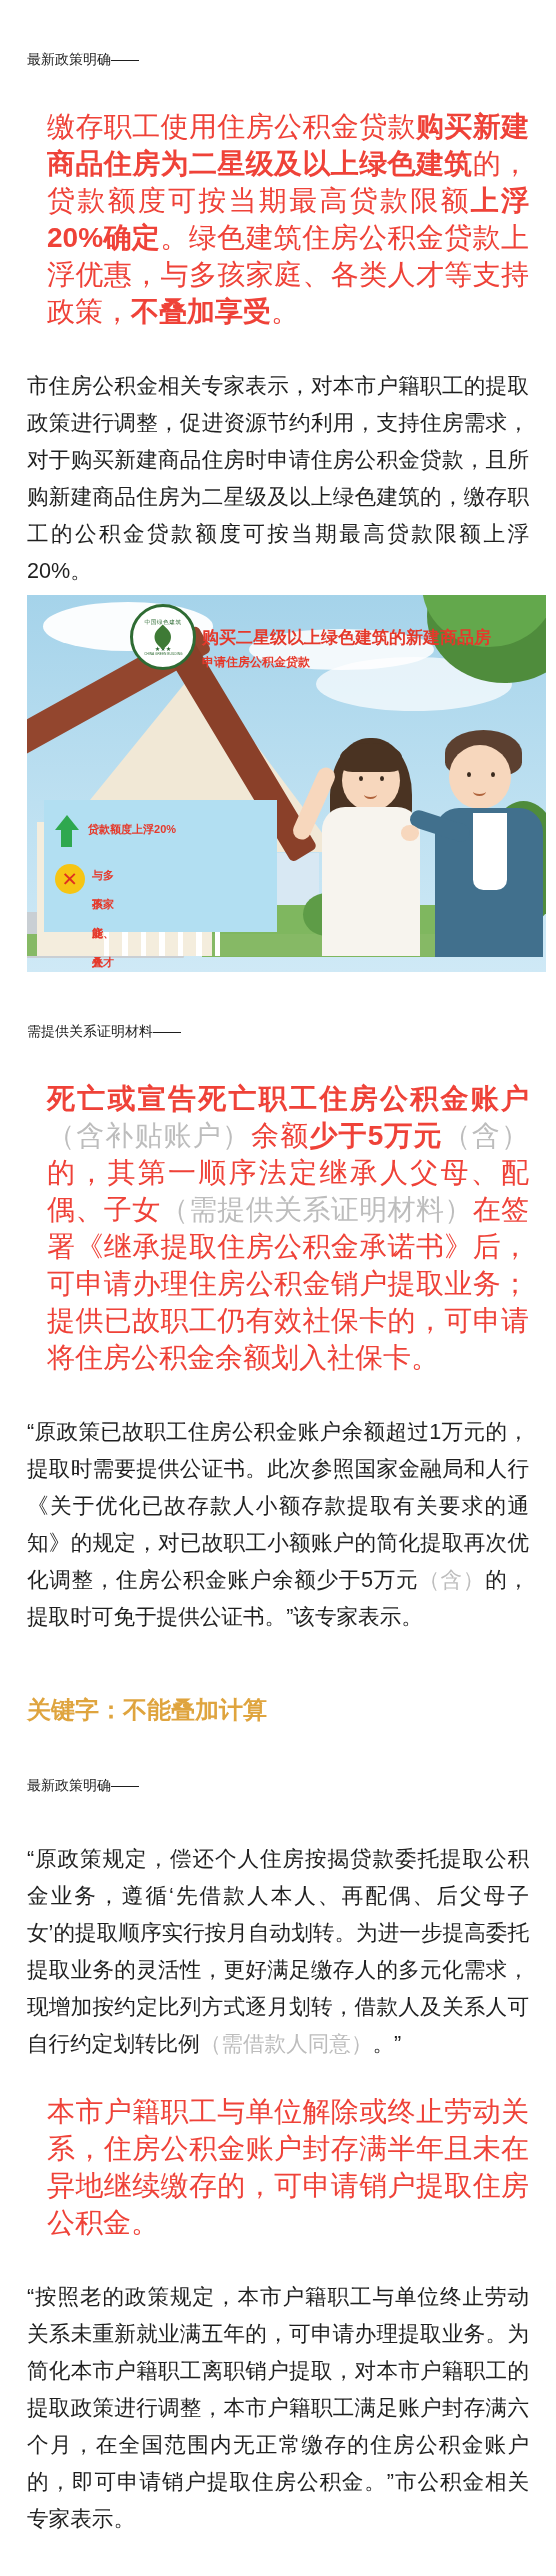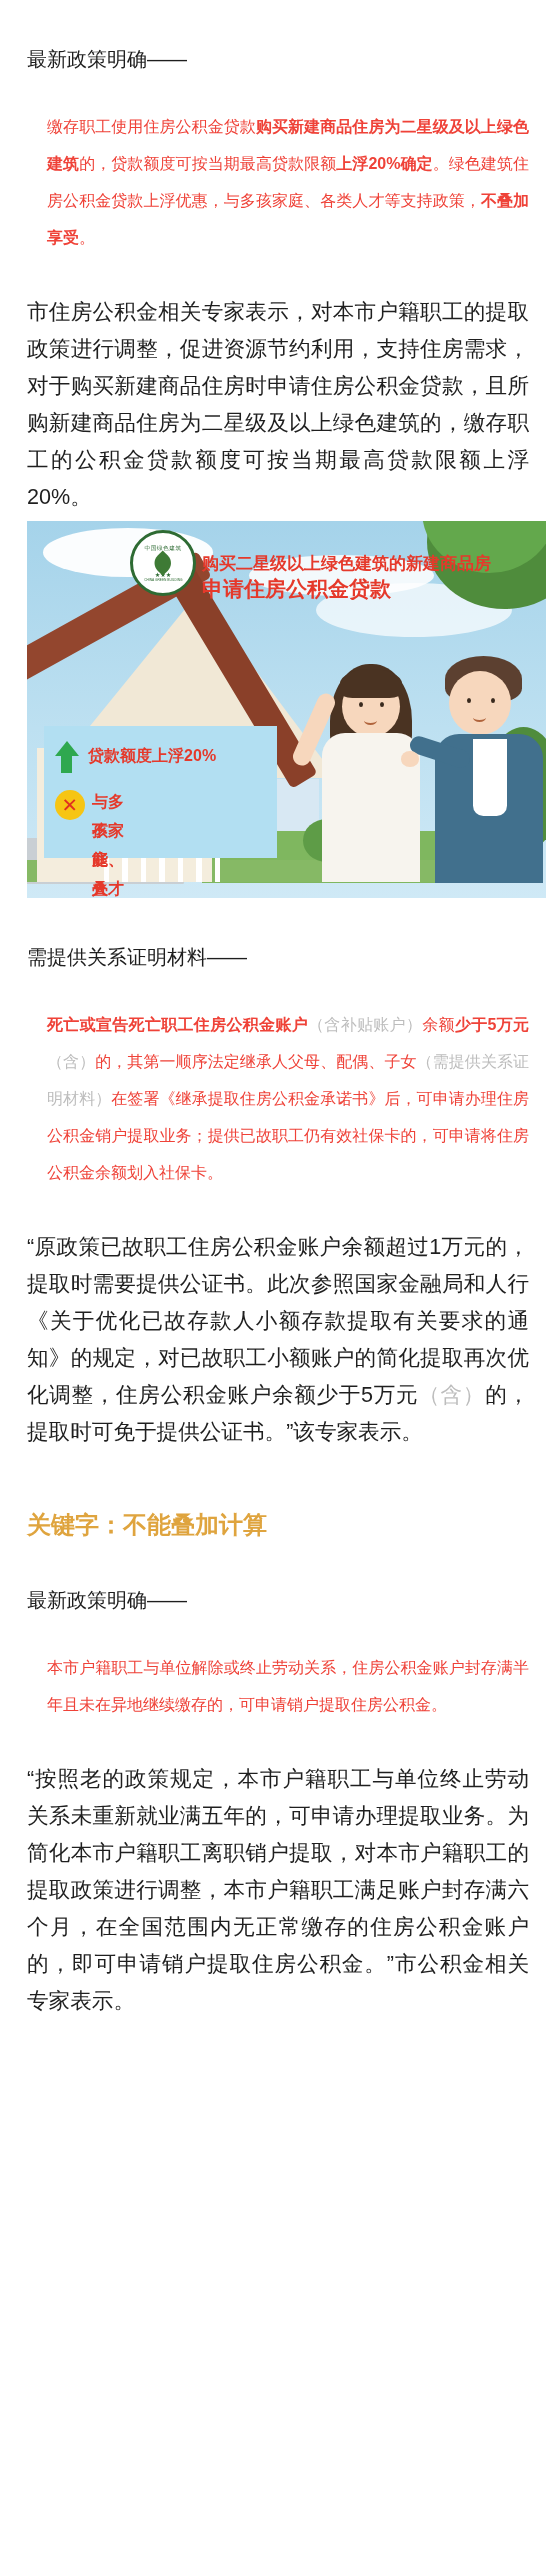--- a/index.html
+++ b/index.html
@@ -1,22 +1,22 @@
 <!DOCTYPE html>
 <html style="font-size:8.2px"><head>
 <meta charset="utf-8">
 <style>
   html,body{margin:0;padding:0;background:#fff;}
   body{font-family:"Liberation Sans","DejaVu Sans",sans-serif;}
   #canvas{position:relative;width:556px;height:3672px;overflow:hidden;background:#fff;}
 
   h2.sec{margin:58px 27px 0;color:#DFA43E;font-size:24px;font-weight:700;line-height:33px;}
   h2.sec.first{margin-top:41px;}
-  p.intro{margin:41px 27px 0;color:#1E1E1E;font-size:20px;line-height:36px;}
-  .red-block{margin:31px 27px 0 47px;color:#EF4238;font-size:16px;line-height:37px;text-align:justify;}
+  p.intro{margin:41px 27px 0;color:#1E1E1E;font-size:14px;line-height:36px;}
+  .red-block{margin:31px 27px 0 47px;color:#EF4238;font-size:28px;line-height:37px;text-align:justify;}
   .red-block .seg-b{font-weight:700;}
   .red-block .seg-g{color:#BDBDBD;font-weight:400;}
   p.body{margin:37px 27px 0;color:#1F1F1F;font-size:21.6px;line-height:37px;text-align:justify;}
   p.body .seg-g{color:#BDBDBD;}
 
   
   figure.fig{position:relative;width:503px;height:361px;margin:6.2px 27px 0;padding:8px;overflow:hidden;
              background:linear-gradient(180deg,#A5D3EA 0%,#BDE0F1 55%,#CFE9F6 100%);}
   .fig *{position:absolute;}
   .cloud{background:#fff;border-radius:50%;opacity:.95;}
@@ -54,32 +54,32 @@
            background:repeating-linear-gradient(90deg,#fff 0 5.2px,rgba(255,255,255,0) 5.2px 18.5px);}
   
   .badge{left:103px;top:9.3px;width:60px;height:60px;border-radius:50%;background:#fff;border:3.6px solid #2E6B33;
          display:flex;flex-direction:column;align-items:center;justify-content:center;text-align:center;}
   .badge-cn{position:static;font-size:5.7px;color:#2E6B33;letter-spacing:0.5px;}
   .badge-leaf{position:static;width:17.5px;height:17.5px;background:#3E7A35;border-radius:0 62% 4% 62%;transform:rotate(45deg);margin:1px 0;}
   .badge-stars{position:static;font-size:6.2px;color:#2E6B33;line-height:6.2px;}
   .badge-en{position:static;font-size:3.6px;color:#2E6B33;transform:scale(.9);}
   
   .cap1{left:175px;top:31px;width:319px;font-size:17px;font-weight:700;color:#E5392B;line-height:23px;}
-  .cap2{left:175px;top:56px;width:319px;font-size:21px;font-weight:700;color:#E5392B;line-height:23px;}
+  .cap2{left:175px;top:56px;width:319px;font-size:12px;font-weight:700;color:#E5392B;line-height:23px;}
   
   .panel{left:16.5px;top:205px;width:233px;height:132px;background:#B2DFF2;}
   .prow{position:absolute;left:11.3px;display:flex;align-items:flex-start;}
   .prow.r1{top:14.4px;}
   .prow.r2{top:61px;}
   .up-arrow{position:relative;width:24px;height:34px;margin-right:9.3px;flex:0 0 auto;}
   .up-arrow::before{content:"";position:absolute;left:0;top:0;border-left:12px solid transparent;border-right:12px solid transparent;border-bottom:15.5px solid #2FA84F;}
   .up-arrow::after{content:"";position:absolute;left:6.7px;top:14.4px;width:10.3px;height:18.5px;background:#2FA84F;}
   .cross-badge{position:relative;width:30px;height:30px;margin:3.1px 7.2px 0 0;border-radius:50%;background:#F6C514;
                display:flex;align-items:center;justify-content:center;font-size:19.6px;font-weight:700;color:#E03020;flex:0 0 auto;}
-  .ptext{position:static;font-size:16px;font-weight:700;color:#E5392B;line-height:29px;}
+  .ptext{position:static;font-size:11px;font-weight:700;color:#E5392B;line-height:29px;}
   
   .whair{left:303px;top:143px;width:82px;height:118px;background:#4A3322;border-radius:48% 48% 40% 40%;}
   .whead{left:315px;top:155px;width:58px;height:61px;background:#F7D7BD;border-radius:50%;}
   .wfringe{left:313px;top:148px;width:62px;height:29px;background:#4A3322;border-radius:50% 50% 20% 20%;}
   .wbody{left:295px;top:212px;width:98px;height:149px;background:#F7F4EE;border-radius:23px 23px 0 0;}
   .warm{left:278px;top:170px;width:17.5px;height:77px;background:#F7D7BD;border-radius:10.3px;transform:rotate(24deg);}
   .mhair{left:418px;top:135px;width:77px;height:46px;background:#5C4030;border-radius:50% 50% 30% 30%;}
   .mhead{left:422px;top:150px;width:62px;height:64px;background:#F7D7BD;border-radius:50%;}
   .mbody{left:408px;top:213px;width:108px;height:149px;background:#41708D;border-radius:24px 24px 0 0;}
   .mshirt{left:446px;top:218px;width:34px;height:77px;background:#fff;border-radius:0 0 10.3px 10.3px;}
@@ -174,18 +174,19 @@
     <div class="mhand"></div>
     <div class="eye me1"></div>
     <div class="eye me2"></div>
     <div class="smile msm"></div>
   </figure>
       <p class="intro">需提供关系证明材料——</p>
       <div class="red-block"><span class="seg seg-b">死亡或宣告死亡职工住房公积金账户</span><span class="seg seg-g">（含补贴账户）</span><span class="seg seg-n">余额</span><span class="seg seg-b">少于5万元</span><span class="seg seg-g">（含）</span><span class="seg seg-n">的，其第一顺序法定继承人父母、配偶、子女</span><span class="seg seg-g">（需提供关系证明材料）</span><span class="seg seg-n">在签署《继承提取住房公积金承诺书》后，可申请办理住房公积金销户提取业务；提供已故职工仍有效社保卡的，可申请将住房公积金余额划入社保卡。</span></div>
       <p class="body"><span class="seg seg-n">“原政策已故职工住房公积金账户余额超过1万元的，提取时需要提供公证书。此次参照国家金融局和人行《关于优化已故存款人小额存款提取有关要求的通知》的规定，对已故职工小额账户的简化提取再次优化调整，住房公积金账户余额少于5万元</span><span class="seg seg-g">（含）</span><span class="seg seg-n">的，提取时可免于提供公证书。”该专家表示。</span></p>
       <h2 class="sec">关键字：不能叠加计算</h2>
       <p class="intro">最新政策明确——</p>
+      <p class="body"><span class="seg seg-n">“原政策规定，偿还个人住房按揭贷款委托提取公积金业务，遵循‘先借款人本人、再配偶、后父母子女’的提取顺序实行按月自动划转。为进一步提高委托提取业务的灵活性，更好满足缴存人的多元化需求，现增加按约定比列方式逐月划转，借款人及关系人可自行约定划转比例</span><span class="seg seg-g">（需借款人同意）</span><span class="seg seg-n">。”</span></p>
       <div class="red-block"><span class="seg seg-n">本市户籍职工与单位解除或终止劳动关系，住房公积金账户封存满半年且未在异地继续缴存的，可申请销户提取住房公积金。</span></div>
       <p class="body"><span class="seg seg-n">“按照老的政策规定，本市户籍职工与单位终止劳动关系未重新就业满五年的，可申请办理提取业务。为简化本市户籍职工离职销户提取，对本市户籍职工的提取政策进行调整，本市户籍职工满足账户封存满六个月，在全国范围内无正常缴存的住房公积金账户的，即可申请销户提取住房公积金。”市公积金相关专家表示。</span></p>
     </div>
 
 </div>
 
 
 </body></html>

